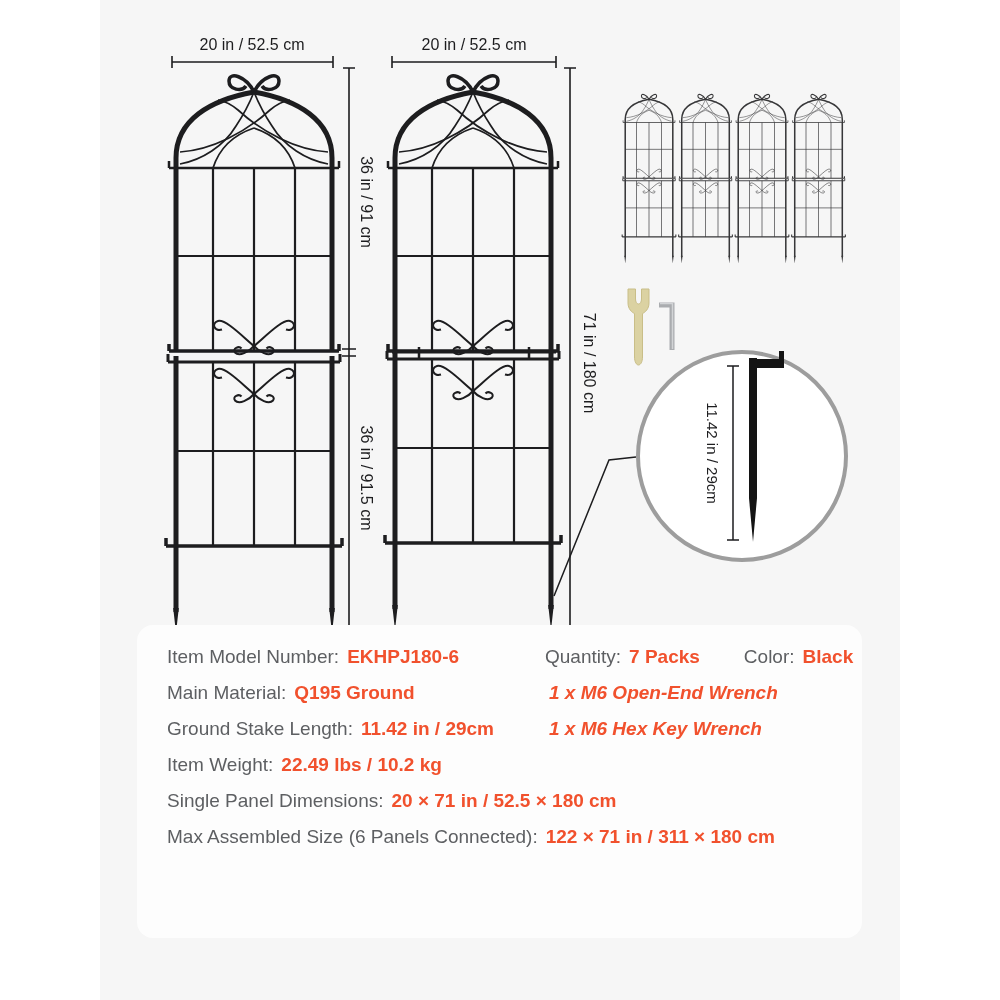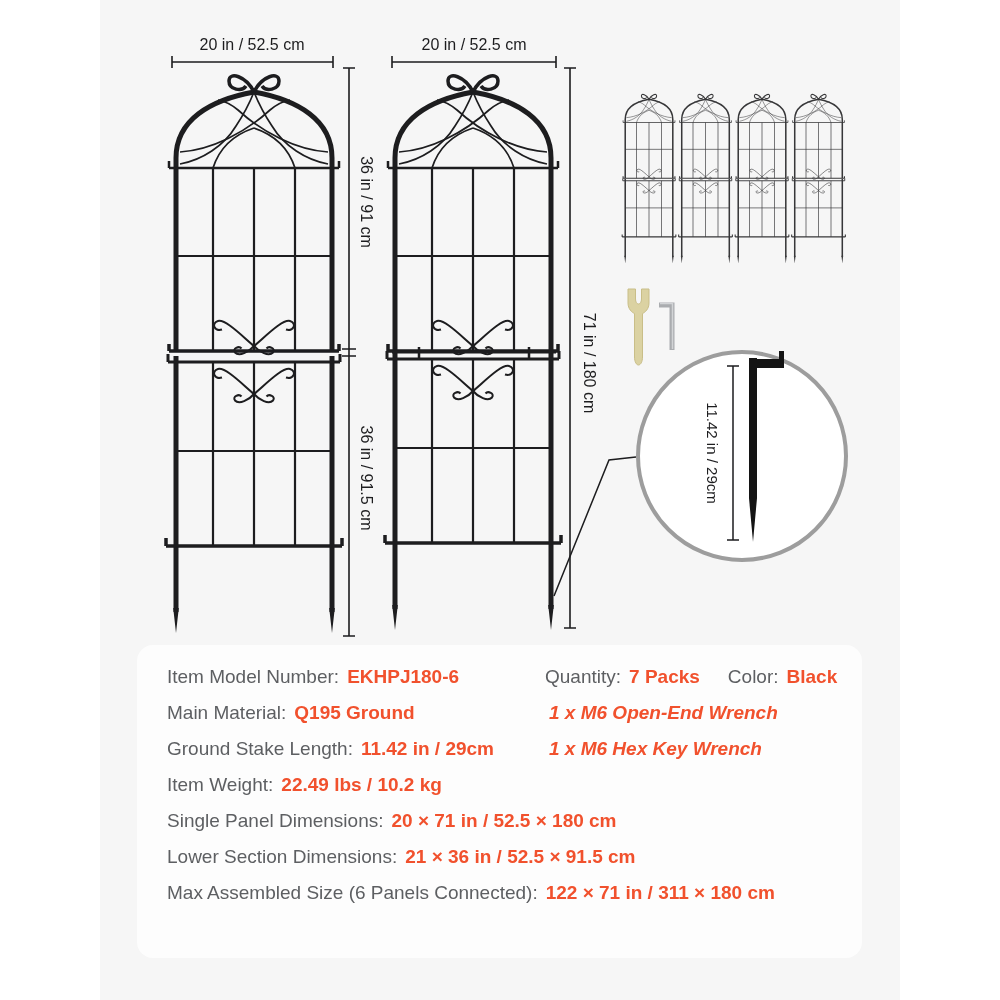--- a/index.html
+++ b/index.html
@@ -3,31 +3,31 @@
 <meta charset="utf-8">
 <style>
   html,body{margin:0;padding:0;}
   body{width:1000px;height:1000px;position:relative;background:#ffffff;
        font-family:"Liberation Sans", sans-serif; overflow:hidden;}
   .band{position:absolute;left:100px;top:0;width:800px;height:1000px;background:#f6f6f6;}
   svg{position:absolute;left:0;top:0;}
   svg text{font-family:"Liberation Sans",sans-serif;fill:#1d1d1f;}
   .dim-text{font-size:16px;}
   .dim-text-sm{font-size:15px;}
-  .spec-panel{position:absolute;left:137px;top:645px;width:725px;height:313px;
+  .spec-panel{position:absolute;left:137px;top:625px;width:725px;height:313px;
               background:#fdfdfd;border-radius:16px;box-sizing:border-box;
               padding:14px 26px 0 30px;font-size:19px;color:#5d5f62;}
   .spec-cols{display:flex;}
   .spec-col-left{width:378px;flex:none;}
   .spec-col-right{flex:1;}
   .spec-row{height:36px;line-height:36px;white-space:nowrap;}
   .lbl{color:#5d5f62;font-weight:400;}
   .val{color:#f1512d;font-weight:700;margin-left:8px;}
   .lbl:empty + .val{margin-left:4px;font-style:italic;}
-  .lbl2{margin-left:28px;}
+  .lbl2{margin-left:44px;}
 </style>
 </head>
 <body>
 
 <div class="band"></div>
 
 <svg width="1000" height="1000" viewBox="0 0 1000 1000">
   <defs>
     <g id="motif" fill="none" stroke="#1d1d1f" stroke-width="2">
       <path d="M0,0 C-10,-8 -28,-27 -36,-25 C-43,-23 -40,-14 -32,-16.5"></path>
@@ -152,18 +152,15 @@
       </div>
       <div class="spec-row">
         <span class="lbl"></span><span class="val">1 x M6 Hex Key Wrench</span>
       </div>
     </div>
   </div>
   <div class="spec-row">
     <span class="lbl">Single Panel Dimensions:</span><span class="val">20 × 71 in / 52.5 × 180 cm</span>
   </div>
   <div class="spec-row">
-    <span class="lbl">Lower Section Dimensions:</span><span class="val">21 × 36 in / 52.5 × 91.5 cm</span>
-  </div>
-  <div class="spec-row">
     <span class="lbl">Max Assembled Size (6 Panels Connected):</span><span class="val">122 × 71 in / 311 × 180 cm</span>
   </div>
 </div>
 
 </body></html>

